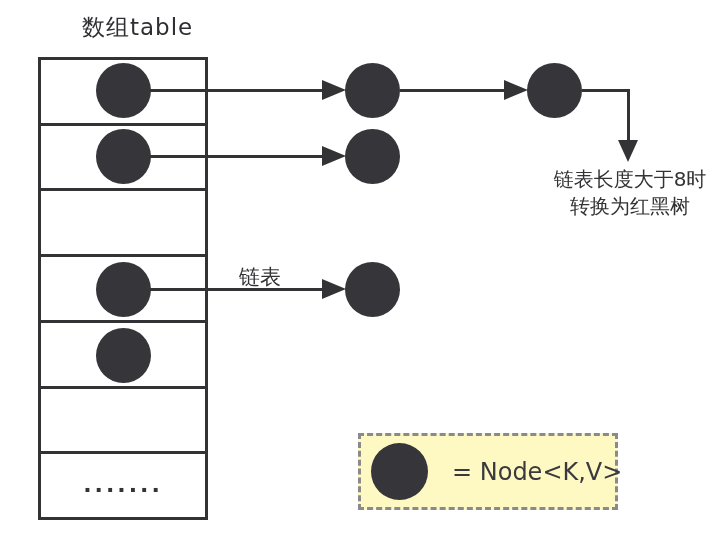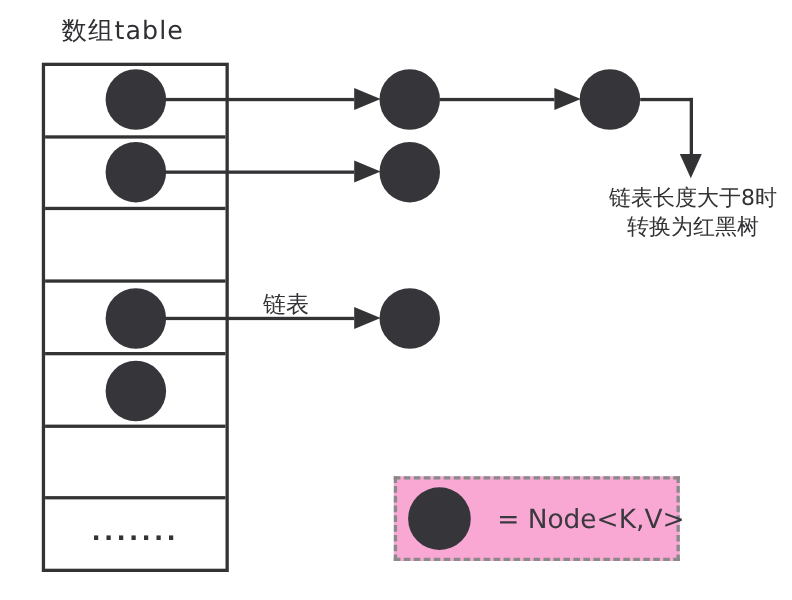--- a/index.html
+++ b/index.html
@@ -2,21 +2,21 @@
 <html><head>
 <meta charset="utf-8">
 <style>
   html,body{margin:0;padding:0;background:#ffffff;}
   .canvas{
     position:relative;width:720px;height:545px;background:#ffffff;
     font-family:"DejaVu Sans","Liberation Sans",sans-serif;color:#333336;
     overflow:hidden;
   }
   .title{
-    position:absolute;left:56px;top:12px;font-size:23px;letter-spacing:1px;color:#2f2f33;
+    position:absolute;left:82px;top:12px;font-size:23px;letter-spacing:1px;color:#2f2f33;
   }
   .array-table{
     position:absolute;left:38px;top:57px;width:170px;height:463px;
     border:3px solid #333336;box-sizing:border-box;
     display:flex;flex-direction:column;background:#fff;
   }
   .array-cell{flex:1;border-bottom:3px solid #333336;}
   .array-cell:last-child{border-bottom:none;}
   .node{
     position:absolute;width:55px;height:55px;border-radius:50%;background:#35353a;
@@ -41,21 +41,21 @@
     position:absolute;left:534px;top:166px;width:192px;text-align:center;
     font-size:20px;line-height:27px;color:#333336;
   }
   .ellipsis-row{
     position:absolute;left:38px;top:472px;width:170px;text-align:center;
     font-size:22px;font-weight:bold;letter-spacing:3px;color:#333336;
   }
   .legend{
     position:absolute;left:358px;top:433px;width:260px;height:77px;
     border:3px dashed #8a8a8a;box-sizing:border-box;
-    display:flex;align-items:center;background:#f9a8d4;
+    display:flex;align-items:center;background:#fef9c3;
   }
   .legend .node-sample{
     position:static;width:57px;height:57px;border-radius:50%;background:#35353a;
     margin-left:10px;flex:0 0 auto;
   }
   .legend-text{font-size:24px;margin-left:24px;color:#3a3a3e;white-space:nowrap;}
 </style>
 </head>
 <body>
 

